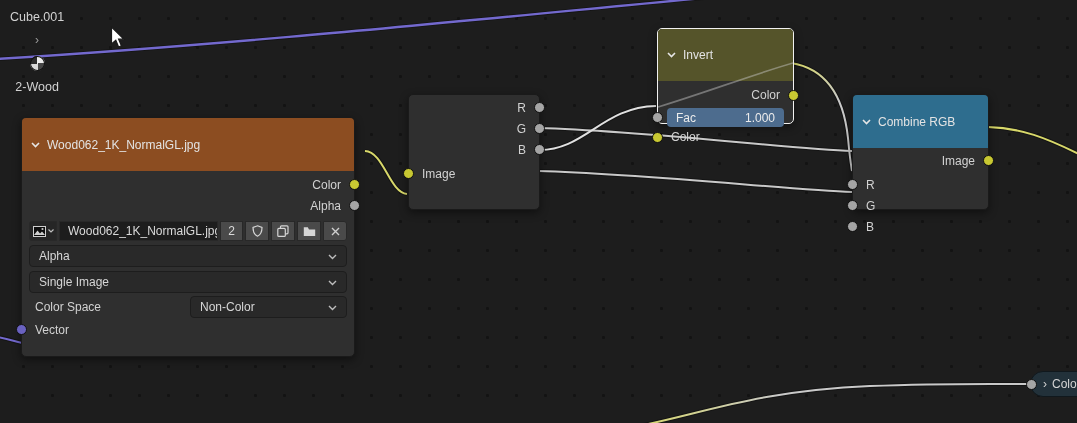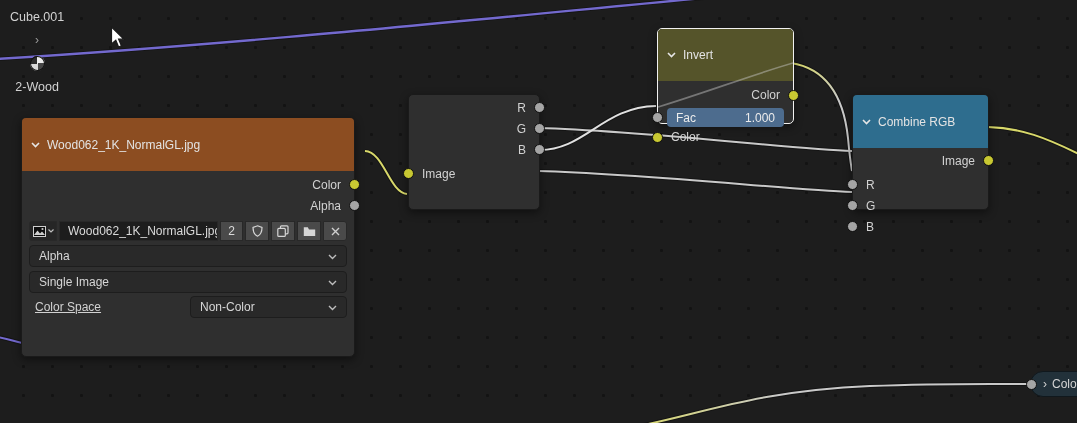--- a/index.html
+++ b/index.html
@@ -33,21 +33,21 @@
   .row.out{justify-content:flex-end;}
   .sock{position:absolute;top:50%;width:11px;height:11px;margin-top:-5.5px;border-radius:50%;
     border:1.5px solid #101010;box-sizing:border-box;z-index:3;}
   .sock.right{right:-6px;} .sock.left{left:-6px;}
   .sock-yellow{background:#c8c832;} .sock-gray{background:#a5a5a5;} .sock-purple{background:#6a62c0;}
   
   .widget{height:20px;margin:4px 7px 0 7px;background:#292929;border:1px solid #1d1d1d;border-radius:4px;
     display:flex;align-items:center;padding:0 9px;color:#d6d6d6;}
   .widget .dd{margin-left:auto;}
   .cs-row{display:flex;align-items:center;margin:4px 7px 0 7px;height:20px;}
-  .cs-row .cs-label{padding-left:6px;color:#d2d2d2;text-decoration:underline;}
+  .cs-row .cs-label{padding-left:6px;color:#d2d2d2;}
   .cs-row .widget{margin:0 0 0 auto;width:137px;justify-content:center;}
   .imgrow{display:flex;gap:2px;margin:5px 7px 0 7px;height:20px;}
   .ibtn{background:#4a4a4a;border:1px solid #282828;box-sizing:border-box;display:flex;
     align-items:center;justify-content:center;color:#dadada;}
   .ibtn.browse{width:28px;background:#262626;border-radius:3px 0 0 3px;gap:2px;}
   .ibtn.name{flex:1;background:#1d1d1d;justify-content:flex-start;padding:0 8px;
     white-space:nowrap;overflow:hidden;}
   .ibtn.count{width:23px;}
   .ibtn.sq{width:24px;}
   .ibtn.last{border-radius:0 3px 3px 0;}
@@ -178,20 +178,24 @@
     </div>
     <div class="cs-row">
       <span class="cs-label">Color Space</span>
       <div class="widget">
         <span>Non-Color</span>
         <span class="dd"><svg width="9" height="6" viewBox="0 0 9 6">
               <path d="M1,1 L4.5,4.5 L8,1" fill="none" stroke="#bdbdbd" stroke-width="1.4"></path>
             </svg></span>
       </div>
     </div>
+    <div class="row" style="margin-top:2px;">
+      <i class="sock left sock-purple"></i>
+      <span>Vector</span>
+    </div>
   </div>
 
   <div class="node" style="left:408px;top:94px;width:130px;height:114px;">
     <div class="row out" style="margin-top:2px;">
       <span>R</span>
       <i class="sock right sock-gray"></i>
     </div>
     <div class="row out">
       <span>G</span>
       <i class="sock right sock-gray"></i>

